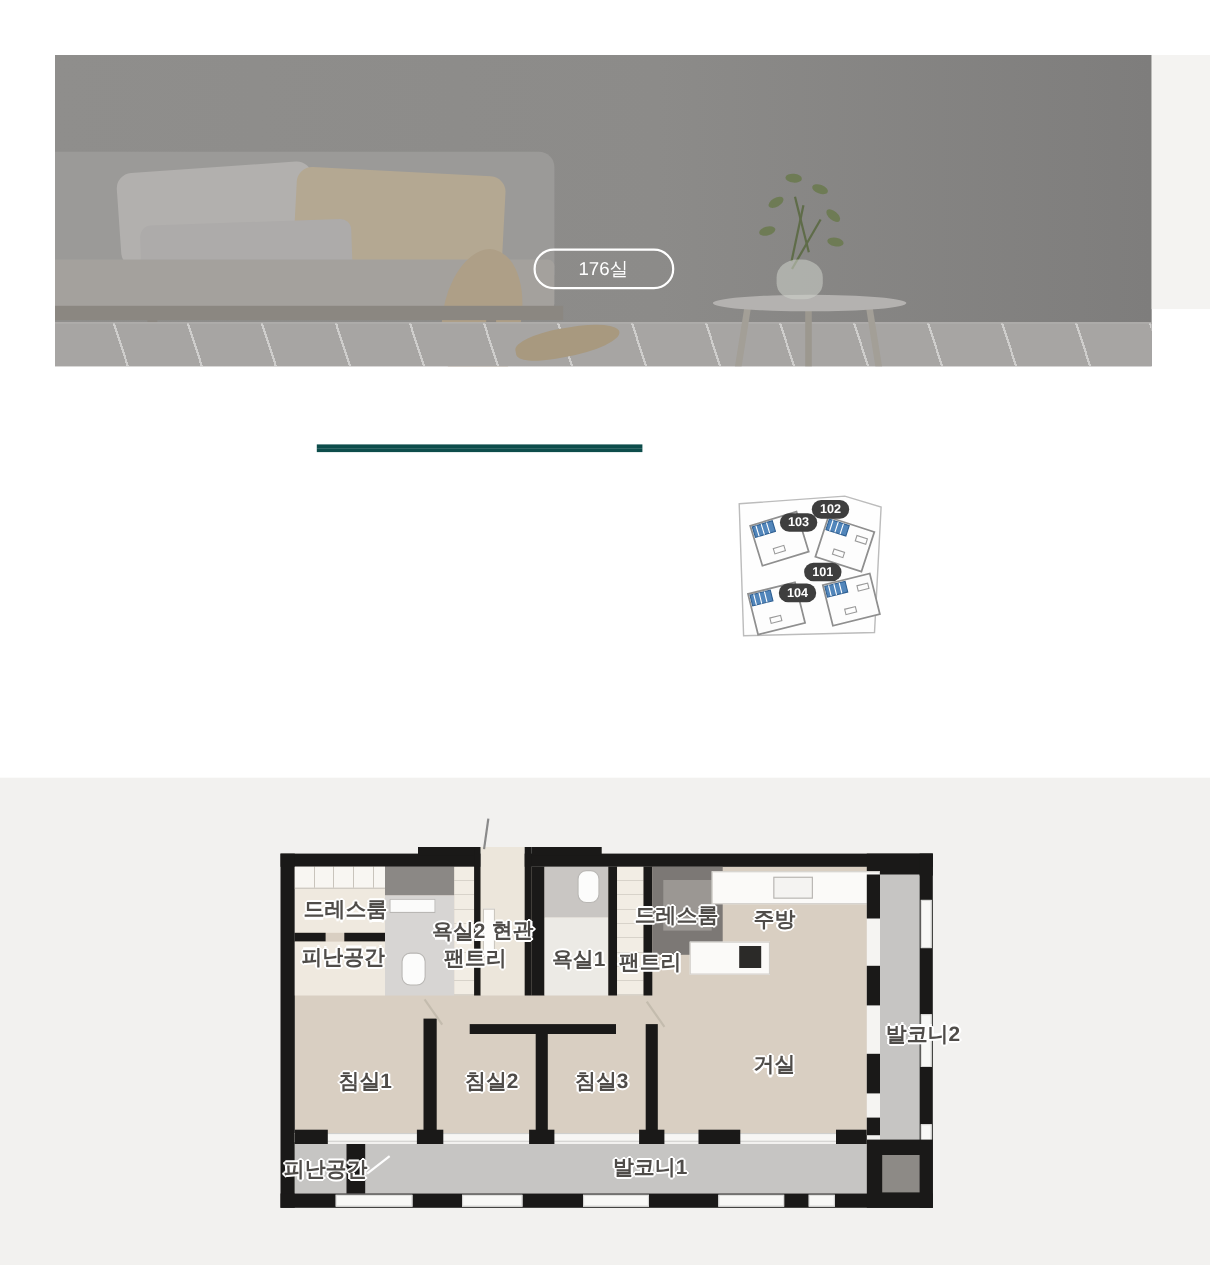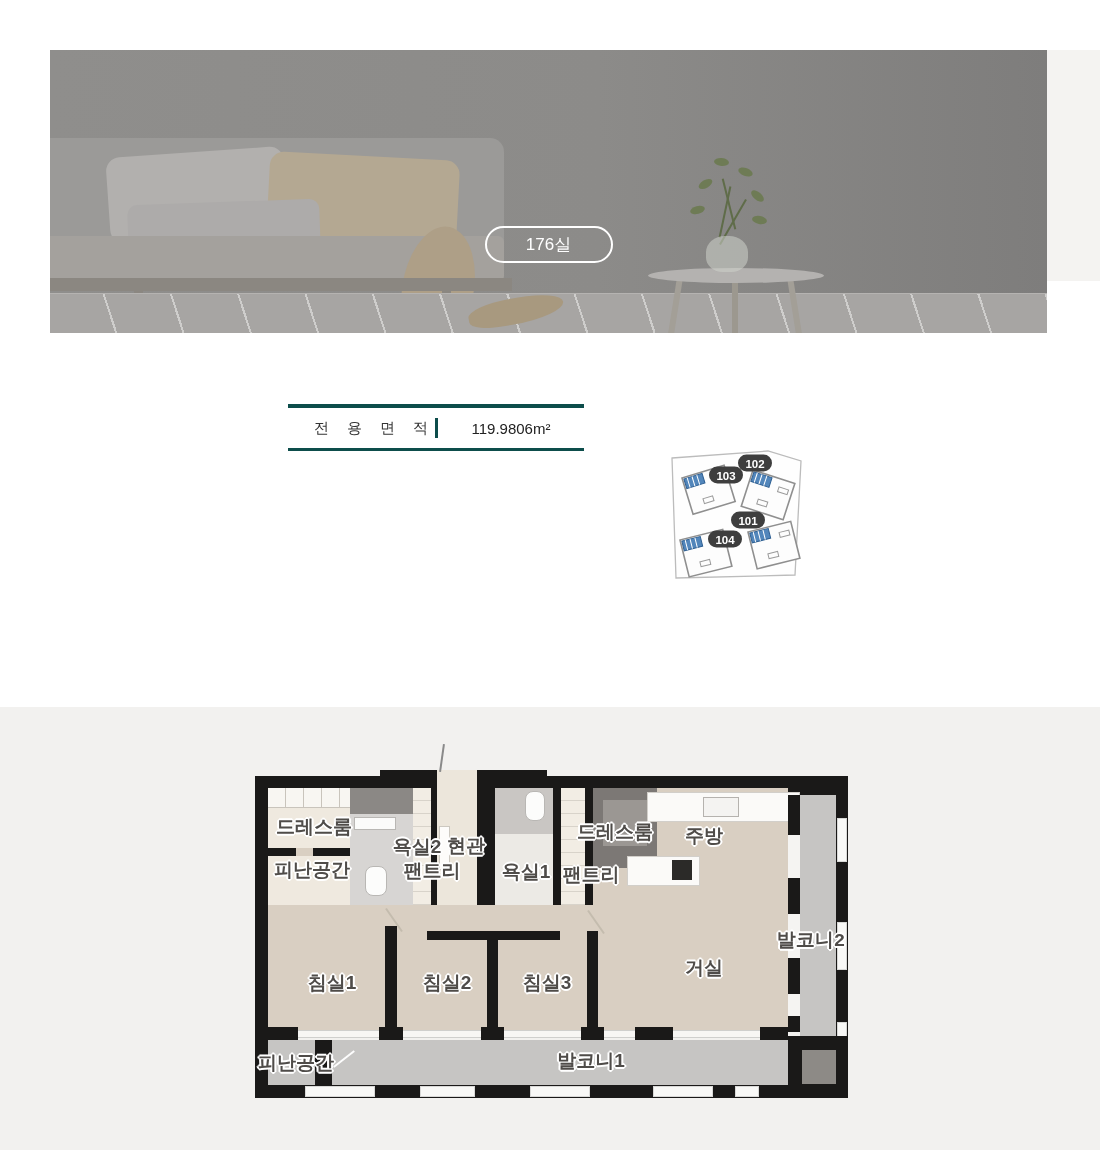--- a/index.html
+++ b/index.html
@@ -75,21 +75,21 @@
   .cream { background:#efe9df; }
   .gray-balc { background:#c6c5c3; }
   .shelf { background:repeating-linear-gradient(180deg,#f2ede4 0 12px,#d8d3ca 12px 13px); }
   .winseg { background:#f8f8f6; box-shadow:inset 0 0 0 1px #d8d8d6; }
   .pl { position:absolute; transform:translate(-50%,-50%); font-size:19px; font-weight:700; color:#4f4c49;
         white-space:nowrap; text-shadow:-1px -1px 0 #fff,1px -1px 0 #fff,-1px 1px 0 #fff,1px 1px 0 #fff,
         -2px 0 0 #fff,2px 0 0 #fff,0 -2px 0 #fff,0 2px 0 #fff; }
   .pl0{left:59px;top:57px;} .pl1{left:122px;top:77px;margin-left:40px;} .pl2{left:177px;top:101px;}
   .pl3{left:211px;top:76px;} .pl4{left:57px;top:100px;} .pl5{left:271px;top:102px;}
   .pl6{left:336px;top:105px;} .pl7{left:360px;top:62px;} .pl8{left:449px;top:66px;}
-  .pl9{left:556px;top:170px;font-family:Liberation Mono, monospace;} .pl10{left:77px;top:213px;} .pl11{left:192px;top:213px;}
+  .pl9{left:584px;top:170px;} .pl10{left:77px;top:213px;} .pl11{left:192px;top:213px;}
   .pl12{left:292px;top:213px;} .pl13{left:449px;top:198px;} .pl14{left:41px;top:293px;}
   .pl15{left:336px;top:291px;}
 </style>
 </head>
 <body>
 
 <div class="hero">
   <div class="h-bedback"></div>
   <div class="h-pillow1"></div>
   <div class="h-pillow2"></div>
@@ -114,25 +114,20 @@
   <div class="h-leaf l4"></div>
   <div class="h-leaf l5"></div>
   <div class="h-leaf l6"></div>
   <div class="h-vase"></div>
   <div class="hero-badge">176실</div>
 </div>
 <div class="hero-side-strip"></div>
 
 <div class="area-table">
   <div class="t-bar"></div>
-  <div class="t-row">
-    <span class="t-label">전 용 면 적</span>
-    <span class="t-div"></span>
-    <span class="t-value">119.9806m²</span>
-  </div>
   <div class="t-bar bottom"></div>
 </div>
 
 <div class="keyplan">
   <svg width="140" height="136" viewBox="0 0 140 136">
     <polygon points="4,10 100,3 133,13 127,127 8,130" fill="#fefefe" stroke="#bcbcbc" stroke-width="1.3"></polygon>
 
     <g transform="translate(14,30) rotate(-17)">
       <rect width="44" height="38" fill="#fdfdfd" stroke="#8f8f8f" stroke-width="1.6"></rect>
       <rect x="30" y="8" width="10" height="5" fill="none" stroke="#9a9a9a"></rect>

